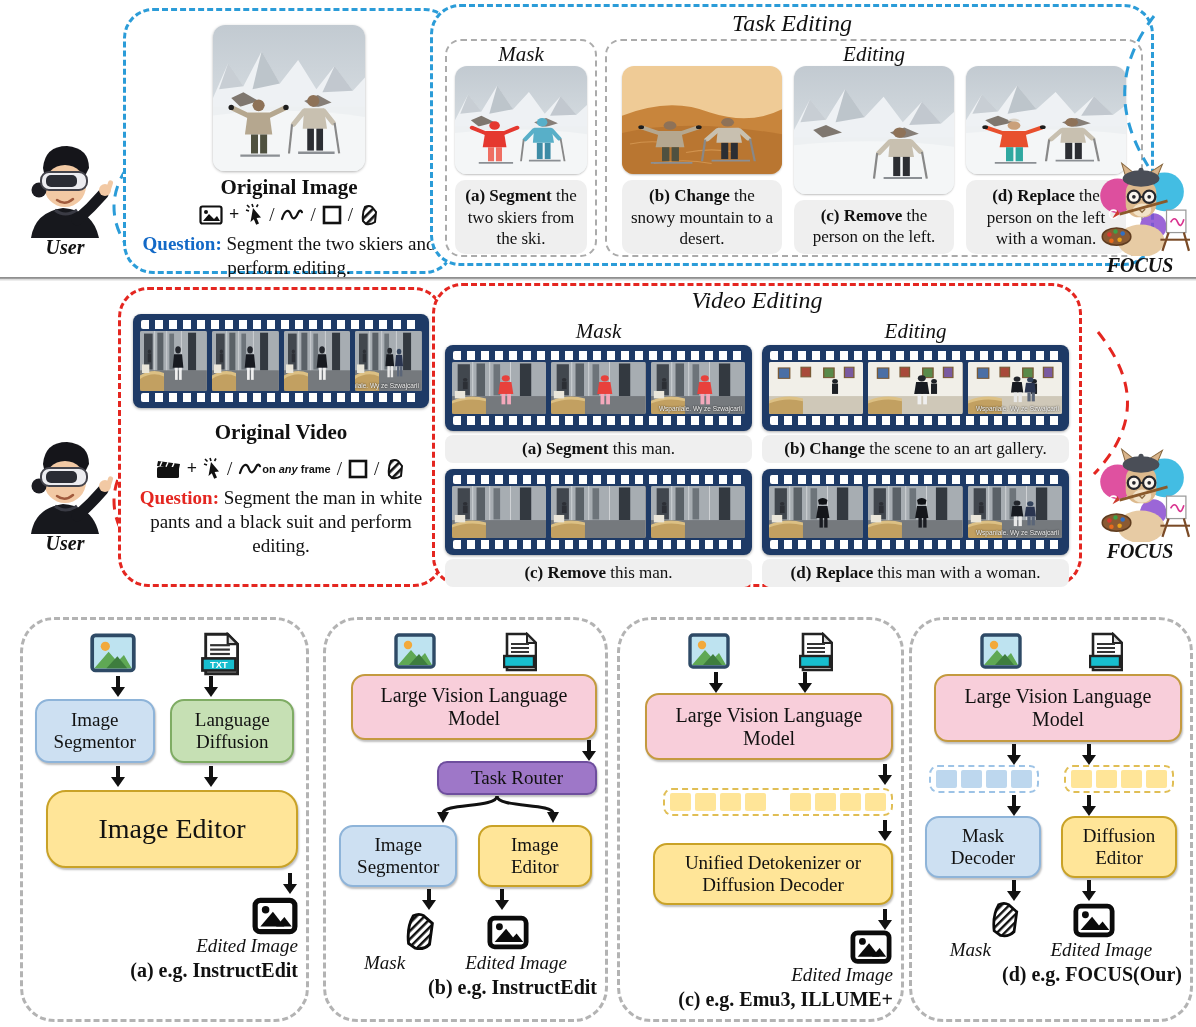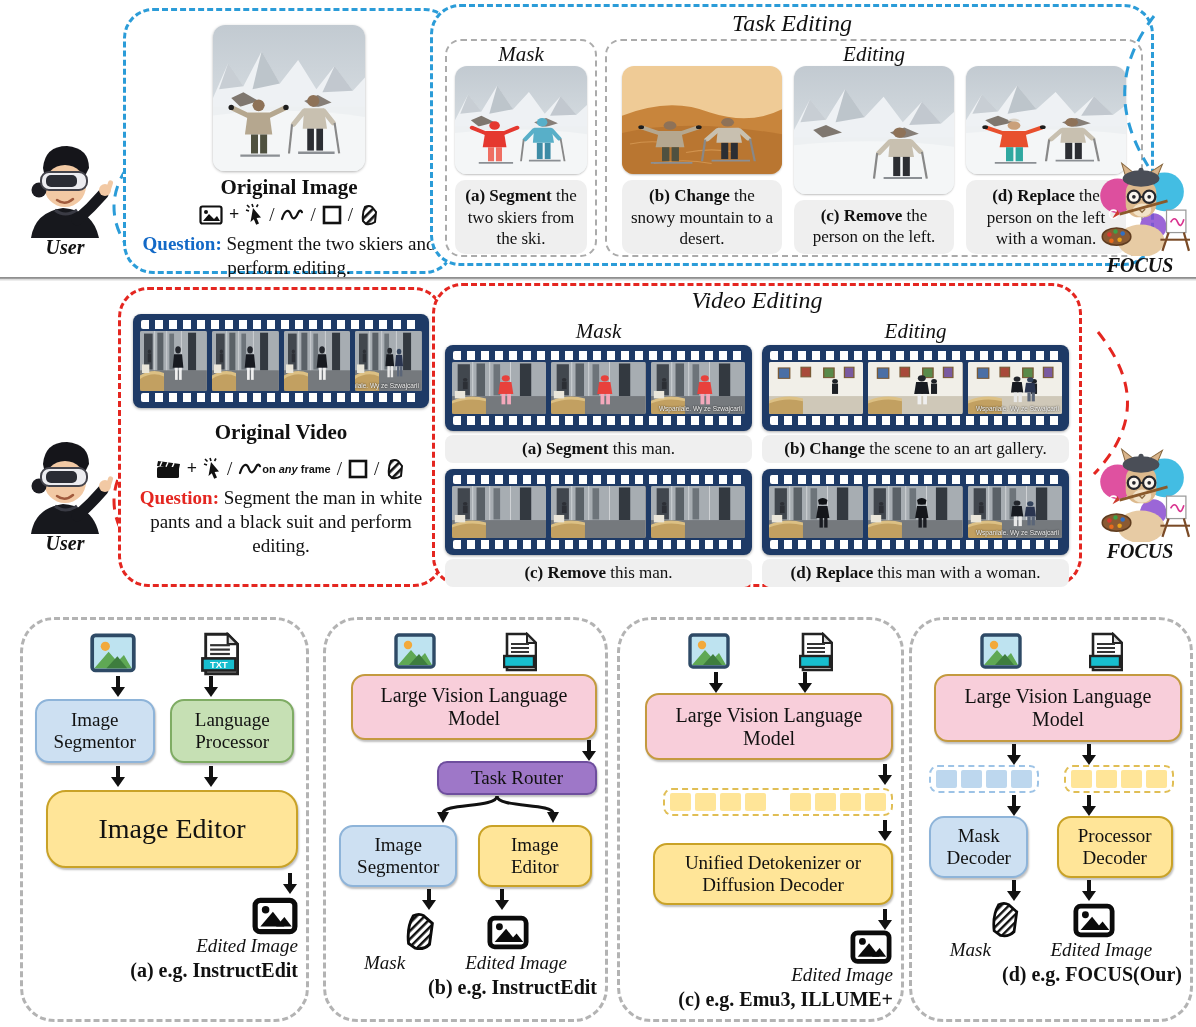--- a/index.html
+++ b/index.html
@@ -691,21 +691,21 @@
           <use href="#txt-file"></use>
           <text x="16" y="33" font-size="8.5" text-anchor="middle" fill="#fff" font-family="Liberation Sans,sans-serif" font-weight="bold">TXT</text>
         </svg>
   </div>
   <div class="two" style="padding:0 40px;box-sizing:border-box;">
     <span class="arr"></span>
     <span class="arr"></span>
   </div>
   <div class="two" style="gap:8px;margin-top:2px;">
     <div class="nbox c-blue" style="width:120px;height:64px;">Image Segmentor</div>
-    <div class="nbox c-green" style="width:124px;height:64px;">Language Processor</div>
+    <div class="nbox c-green" style="width:124px;height:64px;">Language Diffusion</div>
   </div>
   <div class="two" style="padding:0 40px;box-sizing:border-box;margin-top:3px;">
     <span class="arr"></span>
     <span class="arr"></span>
   </div>
   <div class="nbox c-yellow" style="width:252px;height:78px;border-radius:20px;font-size:28px;margin-top:3px;">Image Editor</div>
   <span class="arr" style="margin-top:5px;"></span>
   <svg width="46" height="38" viewBox="0 0 44 36" style="margin-top:3px;">
         <use href="#img-out"></use>
       </svg>
@@ -816,22 +816,22 @@
           <span class="tok"></span>
       <span class="tok"></span>
           <span class="tok"></span>
     </div>
   </div>
   <div class="two" style="padding:0 56px;box-sizing:border-box;margin-top:2px;">
     <span class="arr"></span>
     <span class="arr"></span>
   </div>
   <div class="two" style="gap:10px;">
-    <div class="nbox c-blue" style="width:99px;height:62px;border-radius:15px;">Mask Decoder</div>
-    <div class="nbox c-yellow" style="width:116px;height:62px;">Processor Decoder</div>
+    <div class="nbox c-blue" style="width:116px;height:62px;">Mask Decoder</div>
+    <div class="nbox c-yellow" style="width:116px;height:62px;">Diffusion Editor</div>
   </div>
   <div class="two" style="padding:0 56px;box-sizing:border-box;margin-top:2px;">
     <span class="arr"></span>
     <span class="arr"></span>
   </div>
   <div class="two" style="padding:0 42px;box-sizing:border-box;">
     <svg width="34" height="38" viewBox="0 0 36 42">
           <use href="#mask-out"></use>
         </svg>
     <svg width="42" height="35" viewBox="0 0 44 36">

